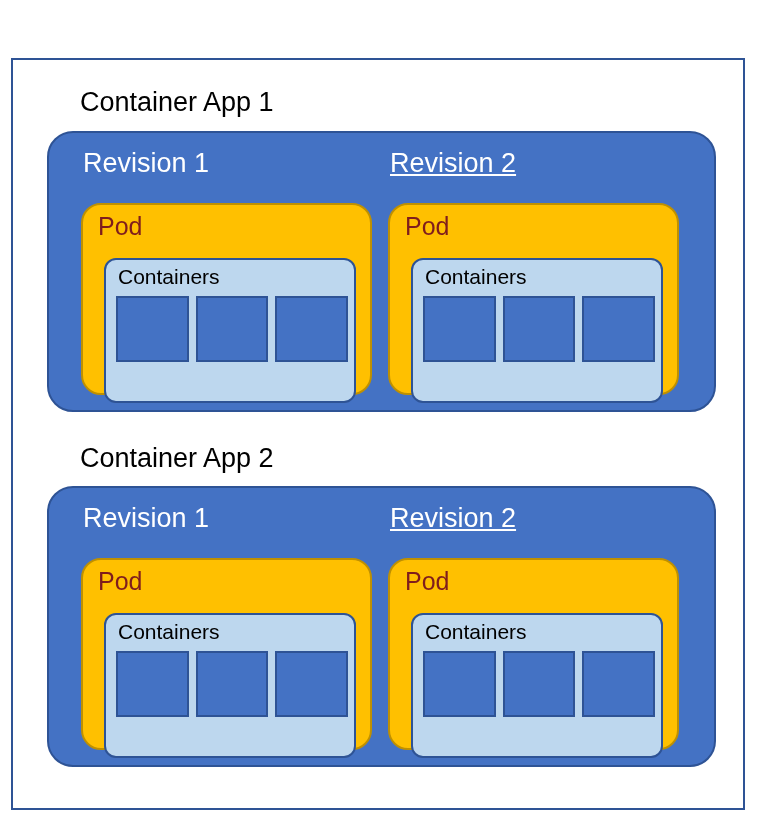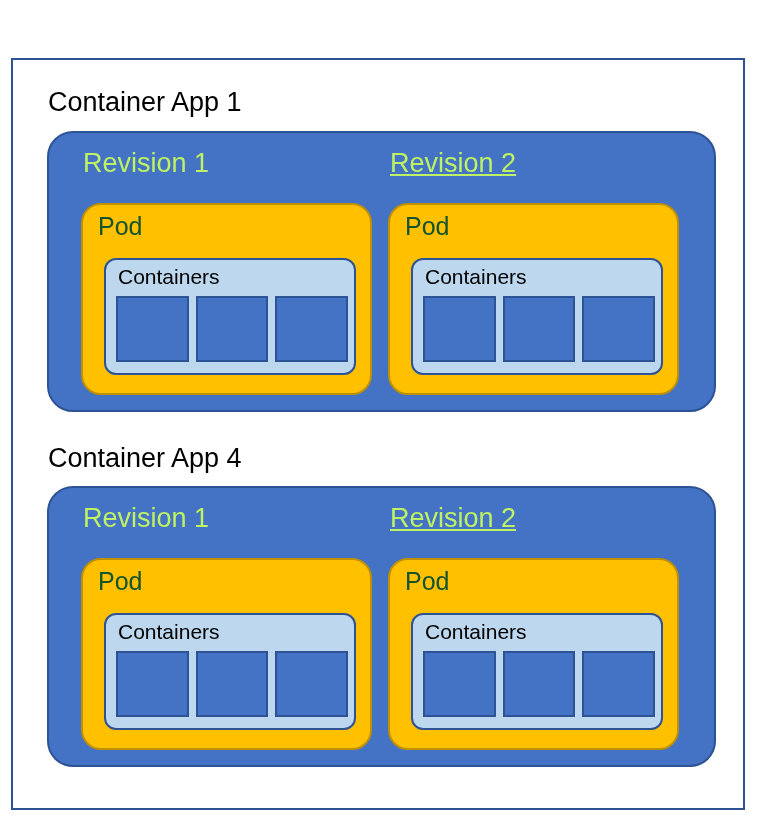--- a/index.html
+++ b/index.html
@@ -46,20 +46,21 @@
     background: #ffffff;
   }
 
   
   .app-title {
     position: absolute;
     font-size: 27px;
     line-height: 34px;
     color: #000000;
     white-space: nowrap;
+    margin-left: 32px;
   }
   .app-title.app1 { left: 48px; top: 85px; }
   .app-title.app2 { left: 48px; top: 441px; }
 
   
   .revision-band {
     position: absolute;
     box-sizing: border-box;
     background: #4472C4;
     border: 2px solid #2E5395;
@@ -69,21 +70,21 @@
     height: 281px;
   }
   .revision-band.app1 { top: 131px; }
   .revision-band.app2 { top: 486px; }
 
   
   .revision-label {
     position: absolute;
     font-size: 27px;
     line-height: 34px;
-    color: #bef264;
+    color: #ffffff;
     white-space: nowrap;
   }
   .revision-label.r1 { left: 34px; top: 13px; }
   .revision-label.r2 { left: 341px; top: 13px; text-decoration: underline; }
 
   
   .pod {
     position: absolute;
     box-sizing: border-box;
     background: #FFC000;
@@ -95,35 +96,35 @@
   }
   .pod.left  { left: 32px; }
   .pod.right { left: 339px; }
 
   .pod-label {
     position: absolute;
     left: 15px;
     top: 6px;
     font-size: 25px;
     line-height: 31px;
-    color: #14532d;
+    color: #7f1d1d;
     white-space: nowrap;
   }
 
   
   .containers {
     position: absolute;
     box-sizing: border-box;
     background: #BDD7EE;
     border: 2px solid #2E5395;
     border-radius: 12px;
     left: 21px;
     top: 53px;
     width: 252px;
-    height: 117px;
+    height: 145px;
   }
   .containers-label {
     position: absolute;
     left: 12px;
     top: 4px;
     font-size: 21px;
     line-height: 26px;
     color: #000000;
     white-space: nowrap;
   }
@@ -180,21 +181,21 @@
         <div class="container-row">
           <div class="container-square"></div>
           <div class="container-square"></div>
           <div class="container-square"></div>
         </div>
       </div>
     </div>
 
   </div>
 
-  <div class="app-title app2">Container App 4</div>
+  <div class="app-title app2">Container App 2</div>
 
   <div class="revision-band app2">
 
     <div class="revision-label r1">Revision 1</div>
 
     <div class="revision-label r2">Revision 2</div>
 
     <div class="pod left">
       <div class="pod-label">Pod</div>
       <div class="containers">

